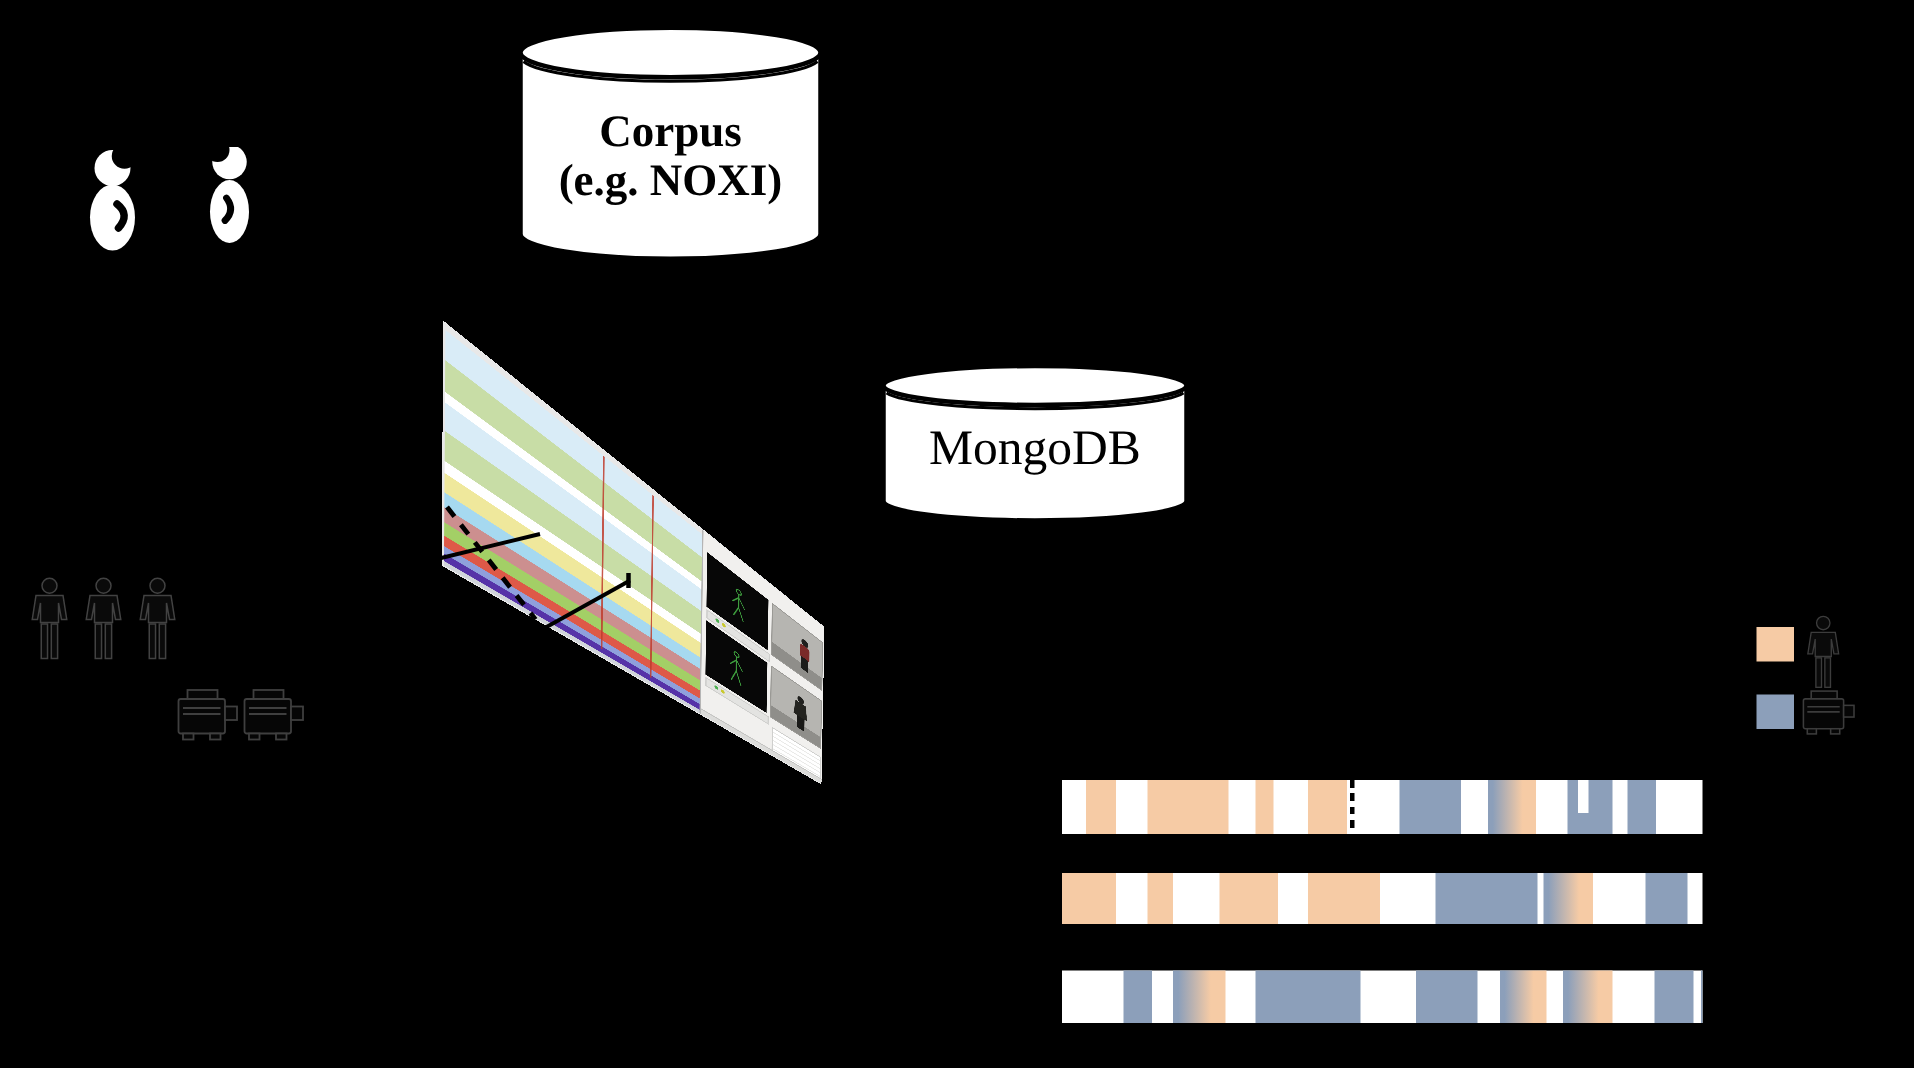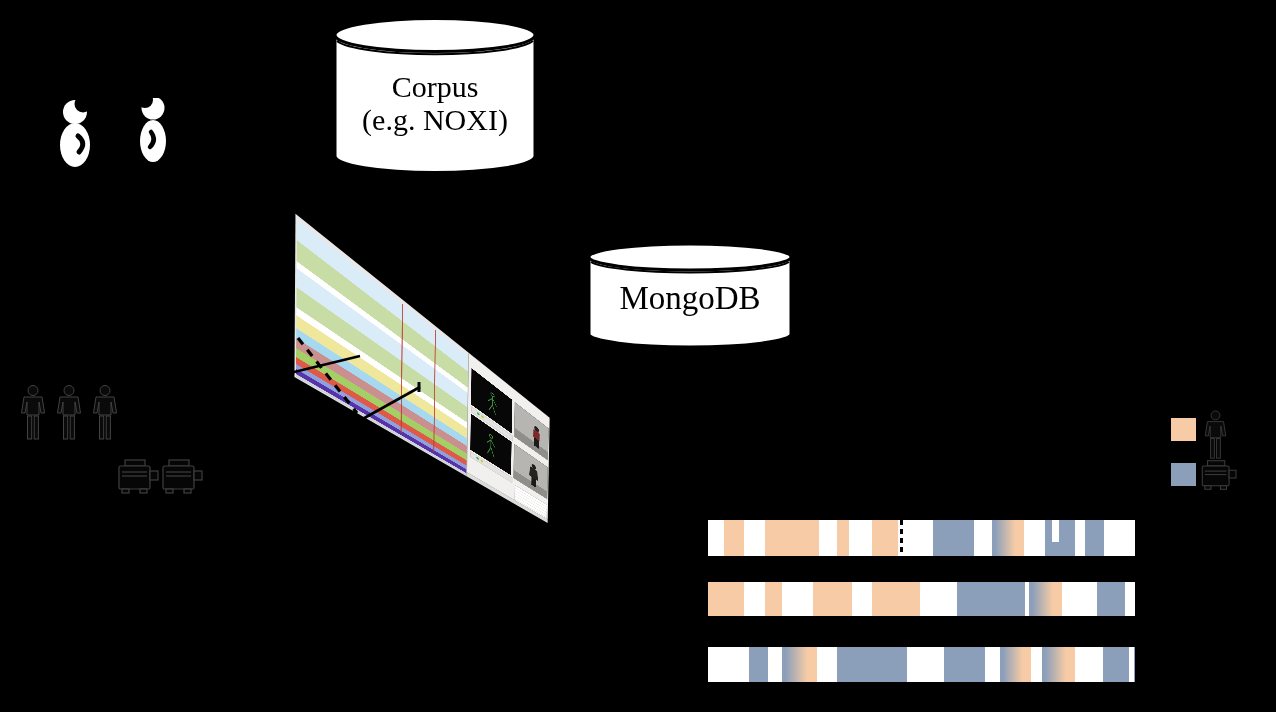--- a/index.html
+++ b/index.html
@@ -73,21 +73,21 @@
 
     <g>
       <ellipse cx="97" cy="43" rx="13" ry="21" fill="#fff"></ellipse>
       <circle cx="97" cy="10" r="11.5" fill="#fff"></circle>
       <circle cx="89" cy="2" r="8" fill="#000"></circle>
       <path d="M95 34 q6 8 -1 15" stroke="#000" stroke-width="4.5" fill="none" stroke-linecap="round"></path>
     </g>
   </svg>
 </div>
 
-<div class="abs" style="left:332px;top:16px;">
+<div class="abs" style="left:344px;top:16px;font-weight:bold;">
   <svg width="206" height="158" viewBox="0 0 206 158">
     <path d="M3 19 v121 a100 16.5 0 0 0 200 0 v-121" fill="#fff" stroke="#000" stroke-width="3"></path>
     <ellipse cx="103" cy="19" rx="100" ry="16.5" fill="#fff" stroke="#000" stroke-width="3"></ellipse>
     <path d="M5 25 a100 16.5 0 0 0 196 0" fill="none" stroke="#000" stroke-width="2"></path>
     <text x="103" y="81" font-size="30" text-anchor="middle" fill="#000">Corpus</text>
     <text x="103" y="114" font-size="30" text-anchor="middle" fill="#000">(e.g. NOXI)</text>
   </svg>
 </div>
 
 <div class="abs" style="left:586px;top:243px;">

